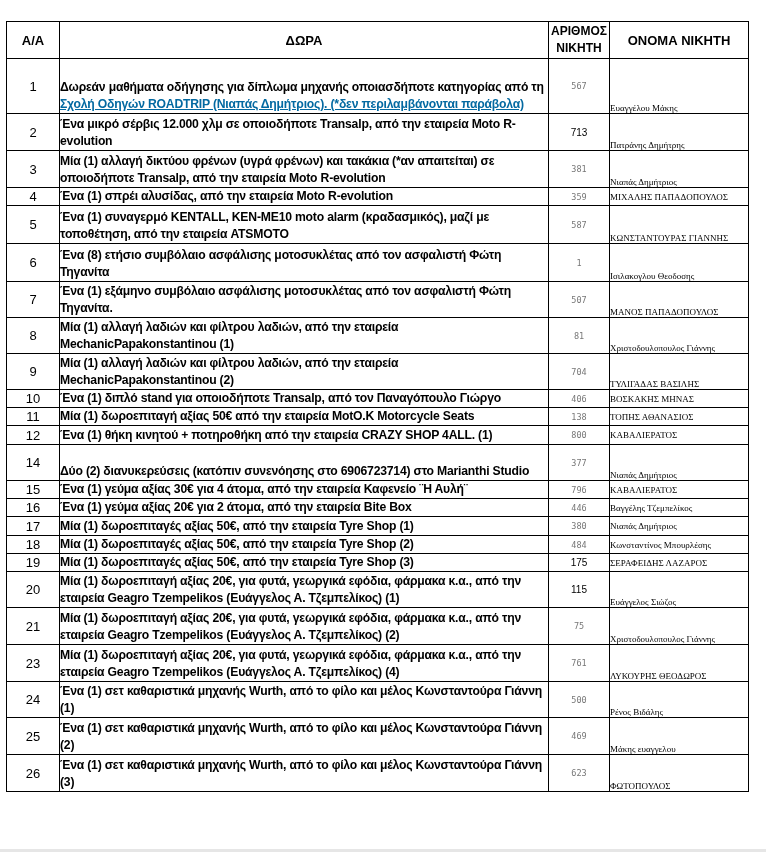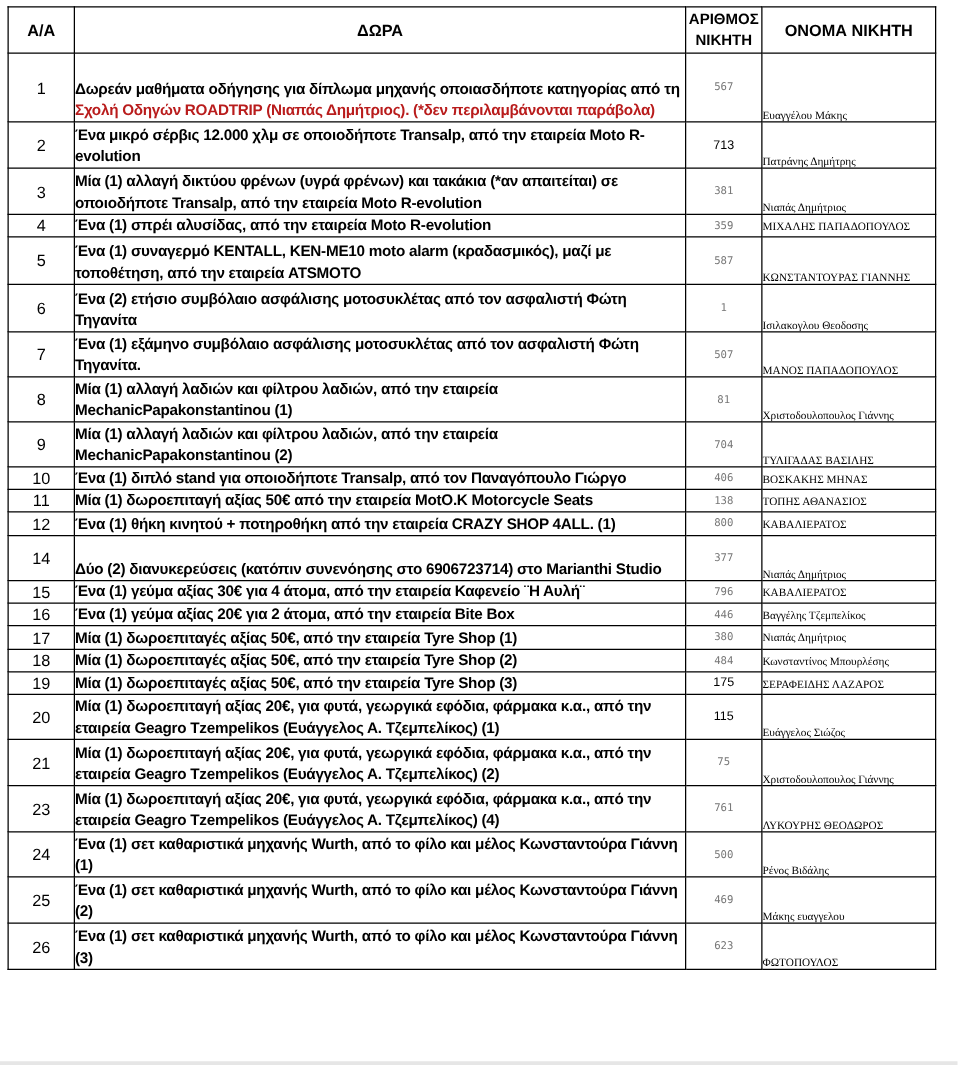--- a/index.html
+++ b/index.html
@@ -1,39 +1,39 @@
 <!DOCTYPE html>
 <html><head>
 <meta charset="utf-8">
 <style>
   html, body { margin: 0; padding: 0; background: #ffffff; }
   body { width: 766px; height: 852px; position: relative; overflow: hidden;
          font-family: "Liberation Sans", sans-serif; color: #000; }
   table.prizes {
-    position: absolute; left: 6px; top: 5px;
+    position: absolute; left: 6px; top: 21px;
     border-collapse: collapse; table-layout: fixed;
     width: 742px;
   }
   table.prizes td, table.prizes th {
     border: 1px solid #000; padding: 0; overflow: hidden;
   }
   th { font-family: "Liberation Sans", sans-serif; font-weight: bold;
        font-size: 13px; text-align: center; vertical-align: middle; line-height: 15px; }
   th.num-head { font-size: 12px; line-height: 17px; }
   td.aa { text-align: center; vertical-align: middle; font-size: 13px; }
   td.prize { font-family: "Liberation Sans", sans-serif; font-weight: bold; font-size: 12.2px;
              line-height: 17px; vertical-align: bottom; padding: 0 3px; letter-spacing: -0.2px; }
   td.prize.mid { vertical-align: middle; }
   td.num { text-align: center; vertical-align: middle; font-family: "DejaVu Sans Mono", monospace;
            font-size: 8.5px; color: #777; }
   td.num.dark { color: #000; font-family: "Liberation Sans", sans-serif; font-size: 10px; }
   td.winner { font-family: Liberation Serif, serif; font-size: 9px; vertical-align: bottom;
               padding: 0 0 3px 3px; white-space: nowrap; }
   td.winner.mid { vertical-align: middle; padding-bottom: 0; }
-  .link { color: #b91c1c; }
+  .link { color: #0369a1; text-decoration: underline; }
   .bottom-bar { position: absolute; left: 0; top: 849px; width: 766px; height: 3px; background: #e6e6e6; }
 </style>
 </head>
 <body>
 
 <table class="prizes">
   <colgroup>
     <col style="width:53px">
     <col style="width:489px">
     <col style="width:61px">
@@ -76,21 +76,21 @@
         <td class="winner mid">ΜΙΧΑΛΗΣ ΠΑΠΑΔΟΠΟΥΛΟΣ</td>
       </tr>
       <tr style="height: 38px;">
         <td class="aa">5</td>
         <td class="prize">Ένα (1) συναγερμό KENTALL, KEN-ME10 moto alarm (κραδασμικός), μαζί με τοποθέτηση, από την εταιρεία ATSMOTO</td>
         <td class="num">587</td>
         <td class="winner">ΚΩΝΣΤΑΝΤΟΥΡΑΣ ΓΙΑΝΝΗΣ</td>
       </tr>
       <tr style="height: 38px;">
         <td class="aa">6</td>
-        <td class="prize">Ένα (2) ετήσιο συμβόλαιο ασφάλισης μοτοσυκλέτας από τον ασφαλιστή Φώτη Τηγανίτα</td>
+        <td class="prize">Ένα (8) ετήσιο συμβόλαιο ασφάλισης μοτοσυκλέτας από τον ασφαλιστή Φώτη Τηγανίτα</td>
         <td class="num">1</td>
         <td class="winner">Ισιλακογλου Θεοδοσης</td>
       </tr>
       <tr style="height: 36px;">
         <td class="aa">7</td>
         <td class="prize">Ένα (1) εξάμηνο συμβόλαιο ασφάλισης μοτοσυκλέτας από τον ασφαλιστή Φώτη Τηγανίτα.</td>
         <td class="num">507</td>
         <td class="winner">ΜΑΝΟΣ ΠΑΠΑΔΟΠΟΥΛΟΣ</td>
       </tr>
       <tr style="height: 36px;">

